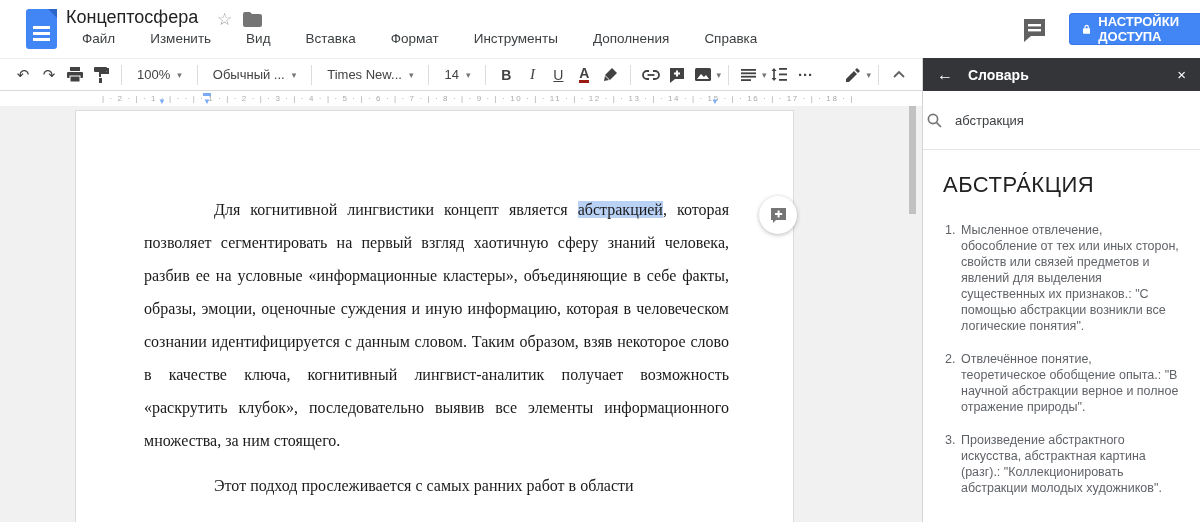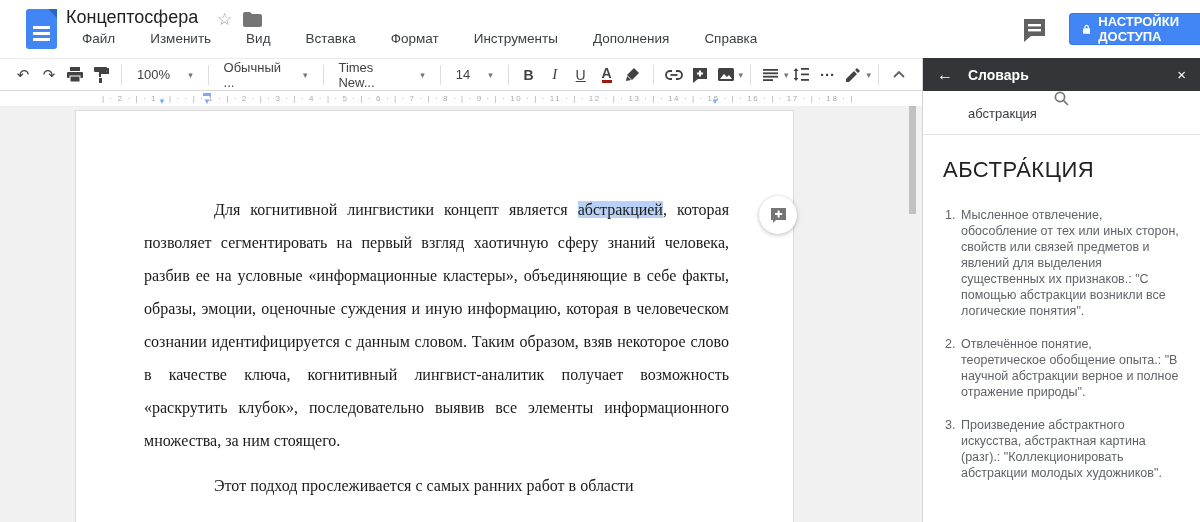--- a/index.html
+++ b/index.html
@@ -31,21 +31,21 @@
 
   
   .toolbar { position:absolute; top:58px; left:0; width:922px; height:33px; background:#fff;
     border-top:1px solid #ededed; border-bottom:1px solid #d9d9d9;
     display:flex; align-items:center; padding:0 10px; }
   .tb-btn { min-width:26px; height:24px; display:flex; align-items:center; justify-content:center;
     color:#424242; cursor:pointer; border-radius:2px; }
   .tb-btn svg { display:block; }
   .glyph { font-size:15px; color:#424242; }
   .sep { width:1px; height:20px; background:#dcdcdc; margin:0 7px; }
-  .dd { display:flex; align-items:center; gap:18px; padding:0 8px; height:24px; cursor:pointer; }
+  .dd { display:flex; align-items:center; gap:7px; padding:0 8px; height:24px; cursor:pointer; }
   .dd .dd-label { font-size:13px; color:#424242; }
   .caret { font-size:9px; color:#757575; }
   .b-label { font-weight:bold; font-size:14px; }
   .i-label { font-style:italic; font-family:"Liberation Serif",serif; font-size:15px; }
   .u-label { text-decoration:underline; font-size:14px; }
   .a-label { font-size:14px; font-weight:bold; border-bottom:3px solid #9b1c13; line-height:13px; }
   .right-group { margin-left:auto; display:flex; align-items:center; }
 
   
   .ruler { position:absolute; top:91px; left:0; width:922px; height:15px; background:#fff;
@@ -71,22 +71,22 @@
   .v-scrollbar { position:absolute; left:909px; top:0; width:7px; height:108px; background:#c1c1c1;
     cursor:pointer; }
 
   
   .sidebar { position:absolute; top:58px; left:922px; width:278px; height:464px; background:#fff;
     border-left:1px solid #d4d4d4; }
   .sb-header { height:33px; background:#333539; display:flex; align-items:center; padding:0 14px; }
   .sb-back { color:#fff; font-size:16px; cursor:pointer; }
   .sb-title { color:#fff; font-size:14px; font-weight:bold; margin-left:15px; }
   .sb-close { margin-left:auto; color:#fff; font-size:15px; cursor:pointer; }
-  .sb-search { height:44px; display:flex; align-items:center; padding:0 4px;
-    border-bottom:1px solid #e4e4e4;flex-direction:column; }
+  .sb-search { height:59px; display:flex; align-items:center; padding:0 4px;
+    border-bottom:1px solid #e4e4e4; }
   .sb-search input { border:none; outline:none; font-size:13px; color:#3c4043; margin-left:13px;
     font-family:"Liberation Sans",sans-serif; width:200px; background:transparent; }
   .sb-body { padding:22px 20px 0 20px; }
   .headword { font-size:22px; color:#212121; letter-spacing:.5px; }
   .pos { font-size:13px; font-style:italic; color:#616161; margin-top:22px; }
   .defs { margin:24px 0 0 16px; }
   .defs li { font-size:12.5px; line-height:16px; color:#5f6368; margin-bottom:17px;
     padding-left:2px; }
 </style>
 </head>

